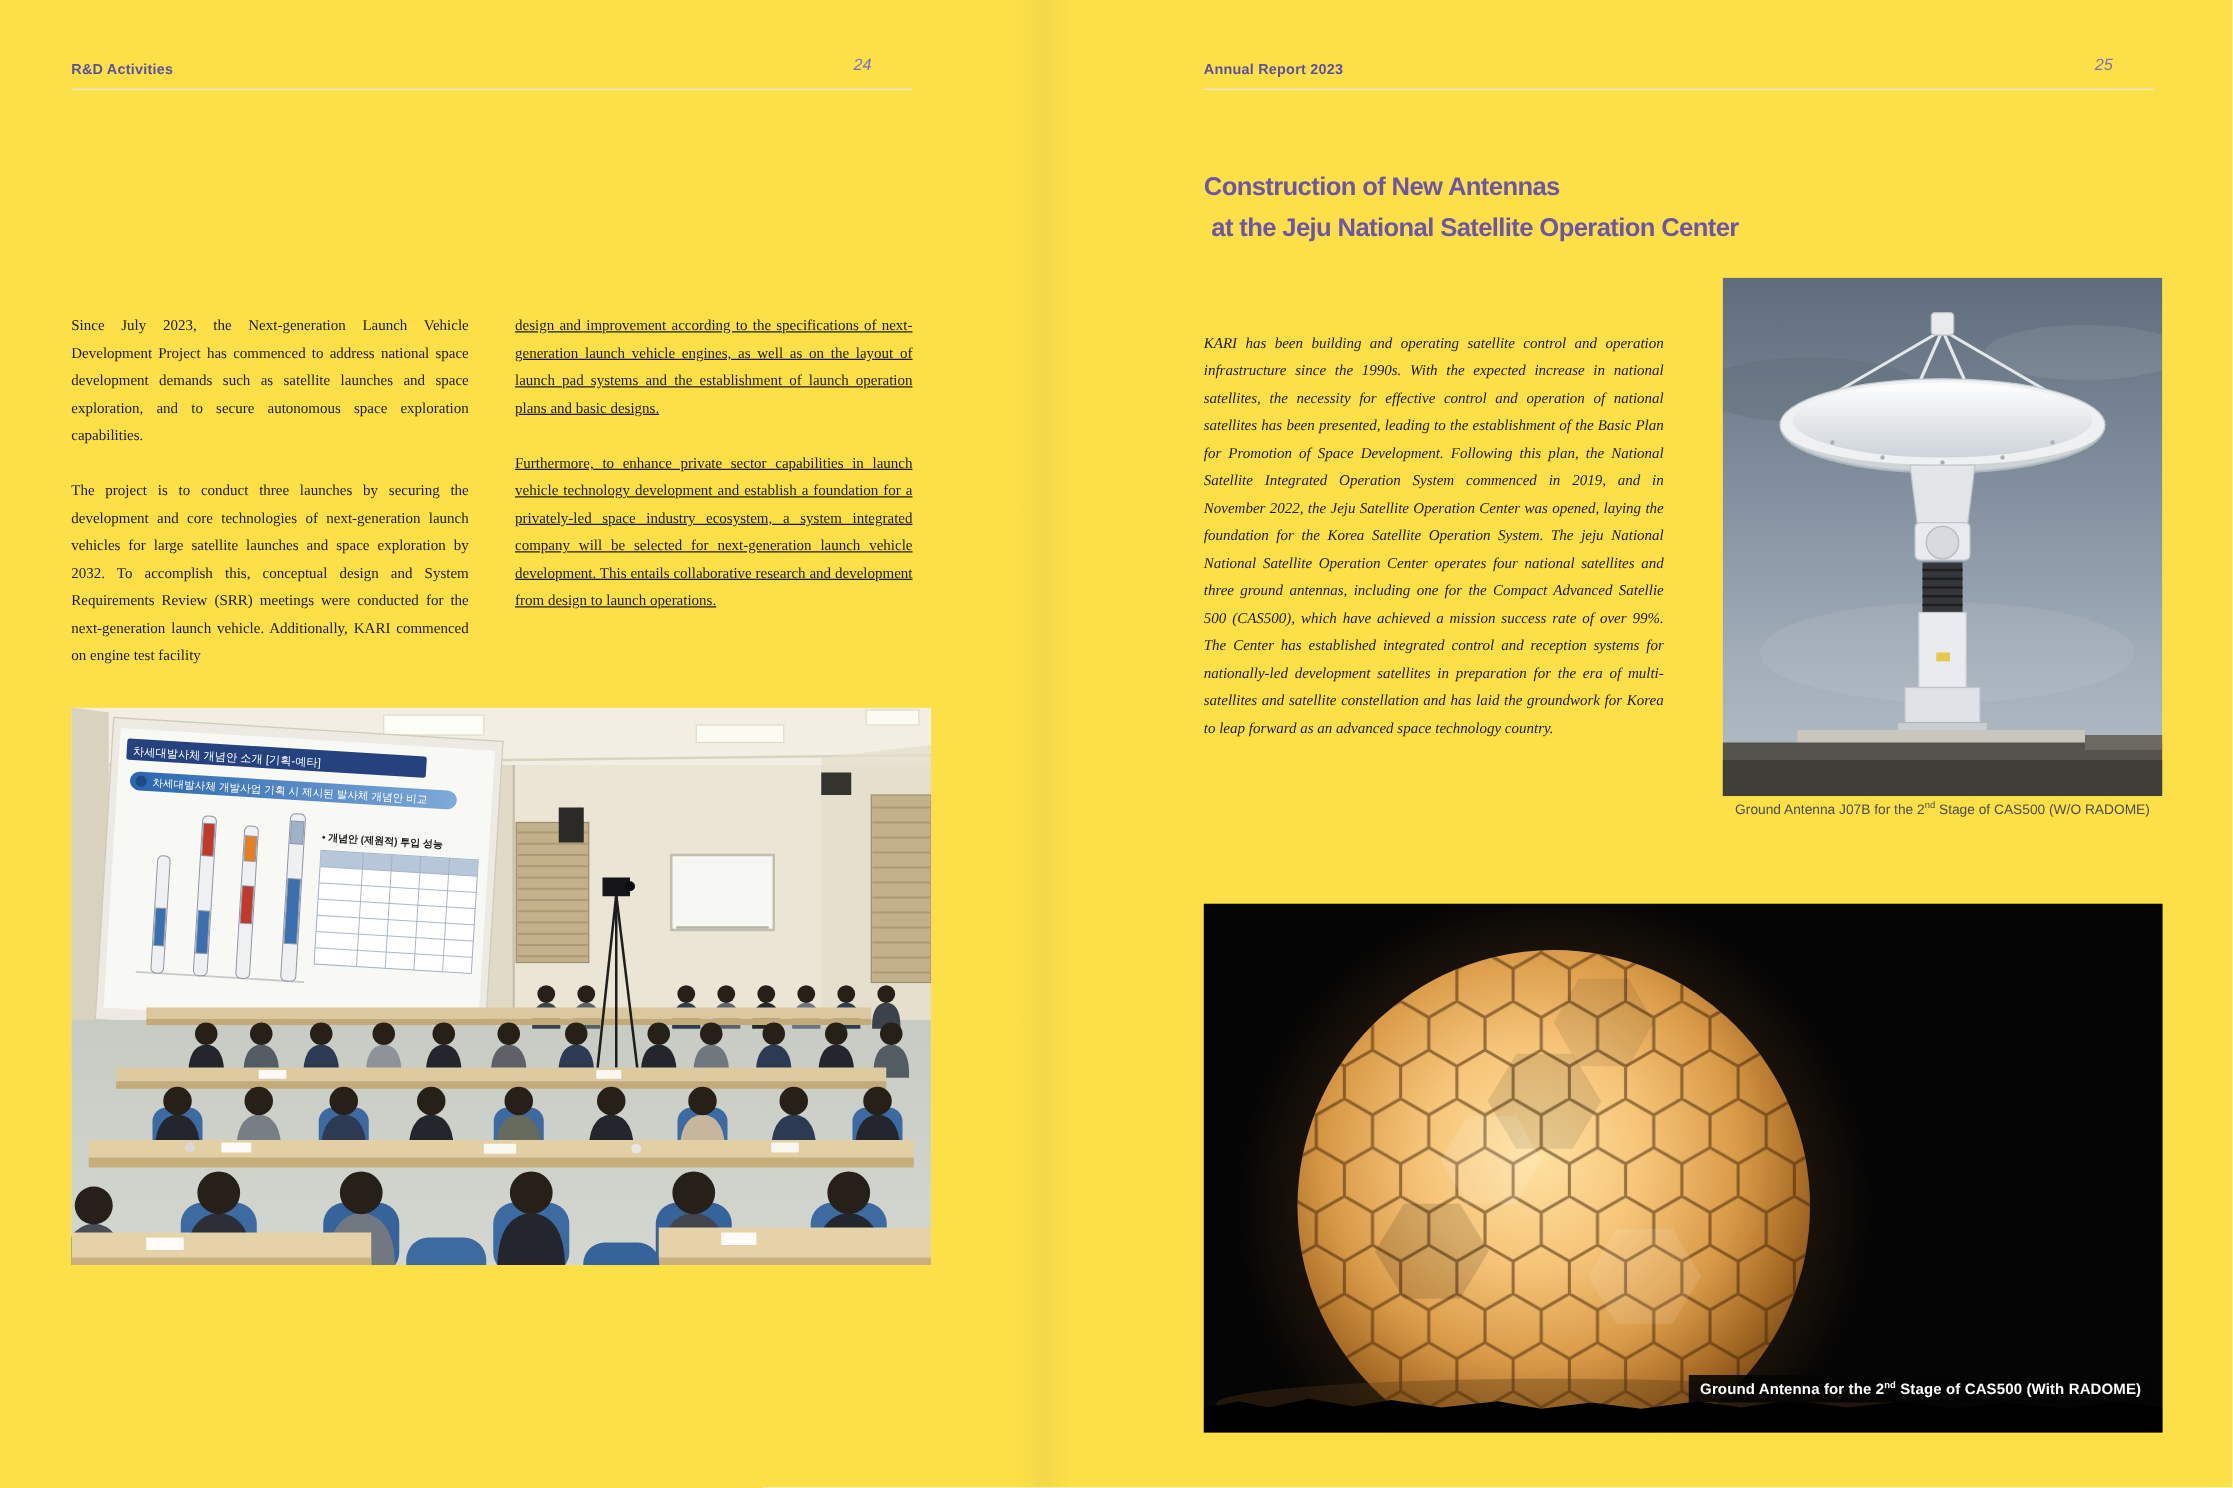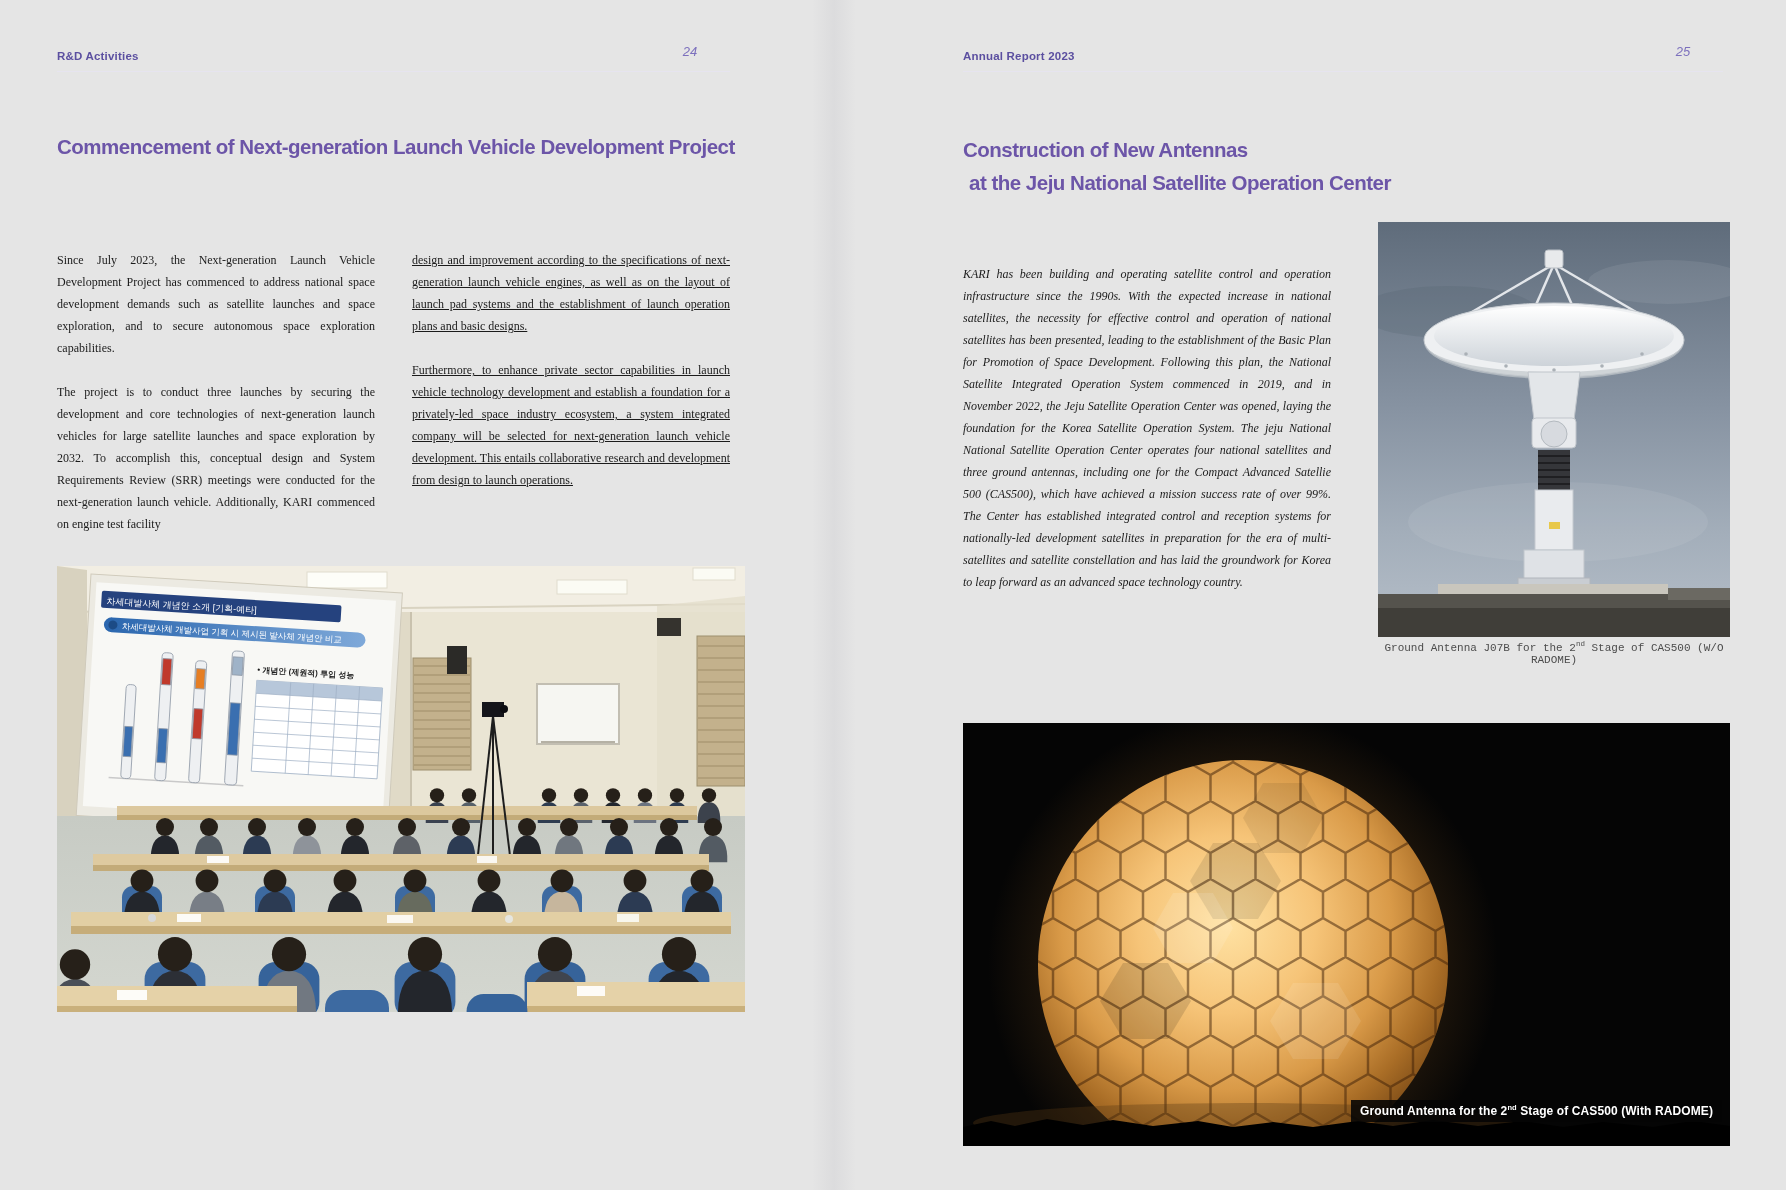--- a/index.html
+++ b/index.html
@@ -1,48 +1,47 @@
 <!DOCTYPE html>
 <html><head>
 <meta charset="utf-8">
 <style>
   html,body{margin:0;padding:0;background:#ffffff;}
-  .spread{position:relative;width:1786px;height:1190px;background:#e5e5e5;overflow:hidden;
+  .spread{position:relative;width:1786px;height:1190px;background:#fde047;overflow:hidden;
           font-family:"Liberation Sans",sans-serif;}
   .gutter{position:absolute;top:0;height:1190px;left:812px;width:44px;
           background:linear-gradient(90deg,rgba(70,70,95,0) 0%,rgba(70,70,95,0.06) 50%,rgba(70,70,95,0) 100%);}
   .sect-label{position:absolute;font-size:11.5px;font-weight:bold;color:#5b4fa0;letter-spacing:.2px;}
   .page-num{position:absolute;font-size:13px;color:#7c70bd;text-align:center;width:80px;font-style:italic;}
   .rule{position:absolute;height:1px;background:#e6e4ef;}
   .title{position:absolute;font-size:20.5px;font-weight:bold;color:#6c55a8;
          line-height:33px;letter-spacing:-0.5px;white-space:nowrap;}
   .title .l2-indent{padding-left:6px;}
   .bodycol{position:absolute;font-family:"Liberation Serif",serif;font-size:12px;line-height:22px;
            color:#1b1b1b;text-align:justify;}
   .bodycol p{margin:0 0 22px 0;}
   .photo{position:absolute;overflow:hidden;}
   .photo svg{display:block;}
-  .caption{position:absolute;font-size:11px;color:#4c4c4c;text-align:center;font-family:Liberation Mono, monospace;}
+  .caption{position:absolute;font-size:11px;color:#4c4c4c;text-align:center;}
   .caption sup,.ovl-caption sup{font-size:7.5px;line-height:0;}
   .ovl-caption{position:absolute;right:8px;bottom:24px;background:rgba(5,5,5,0.88);color:#ffffff;
                font-size:12px;font-weight:bold;padding:4px 9px;letter-spacing:.1px;}
 </style>
 </head>
 <body>
 
 <div class="spread">
 
   <div class="gutter"></div>
 
   <div class="sect-label" style="left:57px;top:50px;">R&amp;D Activities</div>
   <div class="page-num" style="left:650px;top:44px;">24</div>
   <div class="rule" style="left:57px;top:71px;width:673px;"></div>
 
   <div class="title" style="left:57px;top:130px;">
-    <div>Commencement of Next-generation Launch Vehicle Development Project</div>
   </div>
 
   <div class="bodycol" style="left:57px;top:249px;width:318px;">
     <p>Since July 2023, the Next-generation Launch Vehicle Development Project has commenced to address national space development demands such as satellite launches and space exploration, and to secure autonomous space exploration capabilities.</p>
     <p>The project is to conduct three launches by securing the development and core technologies of next-generation launch vehicles for large satellite launches and space exploration by 2032. To accomplish this, conceptual design and System Requirements Review (SRR) meetings were conducted for the next-generation launch vehicle. Additionally, KARI commenced on engine test facility</p>
   </div>
   <div class="bodycol" style="left:412px;top:249px;width:318px;text-decoration:underline;">
     <p>design and improvement according to the specifications of next-generation launch vehicle engines, as well as on the layout of launch pad systems and the establishment of launch operation plans and basic designs.</p>
     <p>Furthermore, to enhance private sector capabilities in launch vehicle technology development and establish a foundation for a privately-led space industry ecosystem, a system integrated company will be selected for next-generation launch vehicle development. This entails collaborative research and development from design to launch operations.</p>
   </div>

